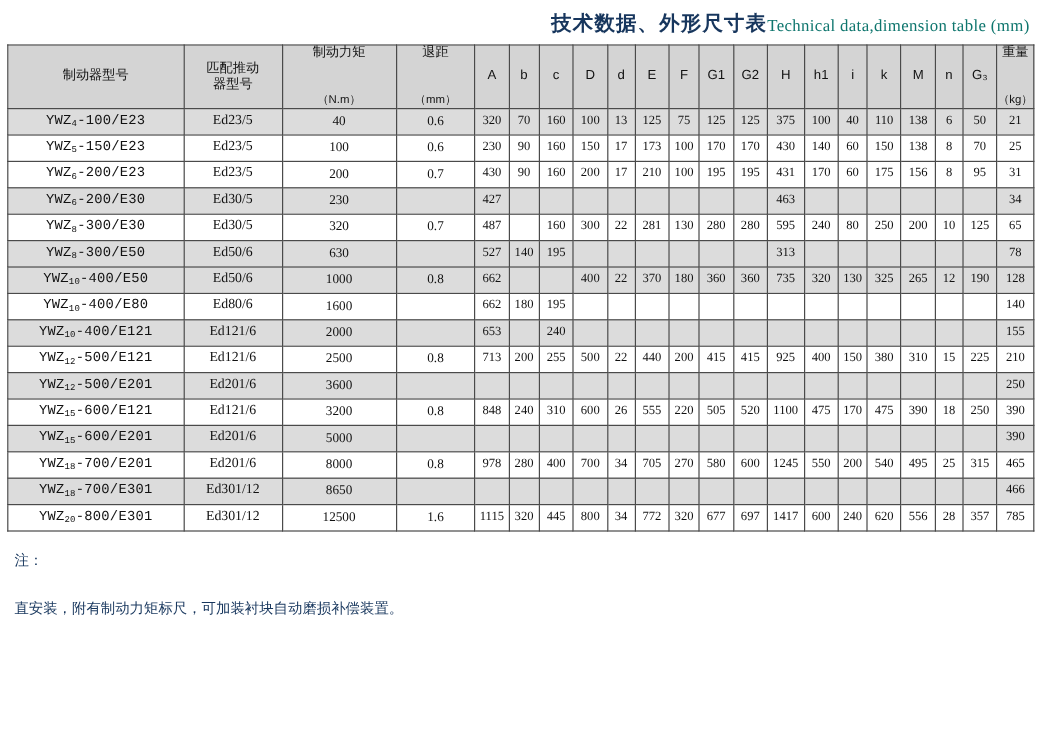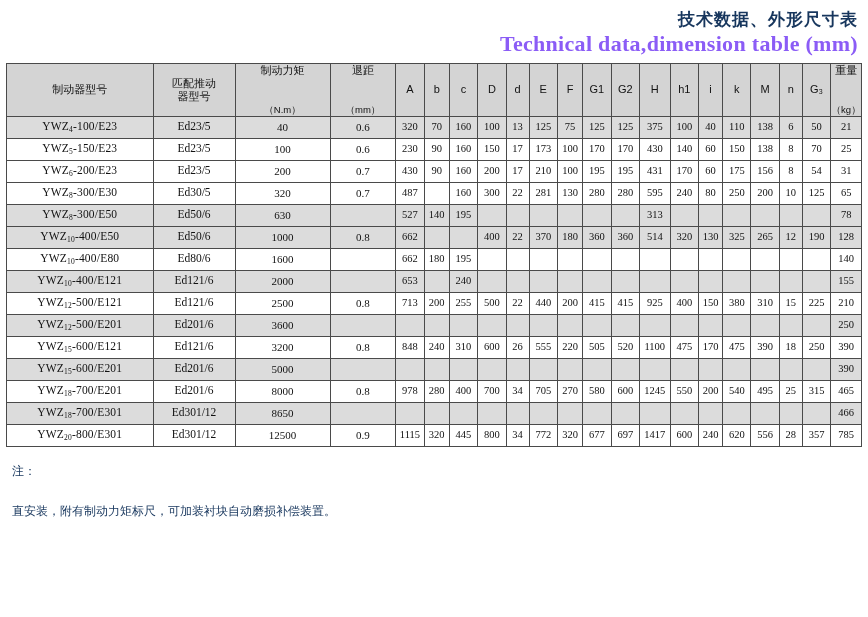--- a/index.html
+++ b/index.html
@@ -19,32 +19,31 @@
     width: 868px;
     height: 617px;
     box-sizing: border-box;
     padding: 8px 6px 0 6px;
   }
   .header-row {
     display: flex;
     align-items: flex-end;
     justify-content: flex-end;
     padding: 0 4px 6px 4px;
-    flex-direction: column;
   }
   .title-cn {
     font-size: 17px;
     font-weight: bold;
     color: #17365d;
     letter-spacing: 1px;
   }
   .title-en {
-    font-size: 22px;
-    font-weight: bold;
-    color: #8b5cf6;
+    font-size: 14px;
+    font-weight: normal;
+    color: #0f766e;
     font-family: "Liberation Serif", serif;
     letter-spacing: 0.3px;
   }
   table.data {
     border-collapse: collapse;
     width: 856px;
     table-layout: fixed;
     font-size: 10px;
   }
   table.data th, table.data td {
@@ -64,21 +63,21 @@
   thead th.model { font-size: 11px; }
   thead th.narrow { font-size: 11px; }
   tbody td {
     height: 21px;
     font-size: 10.5px;
   }
   tbody tr.alt td { background: #dcdcdc; }
   tbody tr.white td { background: #ffffff; }
   td.model {
     font-size: 11.5px;
-    font-family: Liberation Serif, serif;
+    font-family: Liberation Mono, monospace;
     letter-spacing: 0.2px;
     margin-left: 20px;
   }
   td.ed {
     font-size: 11.5px;
     font-family: "Liberation Serif", serif;
   }
   td.torque, td.gap {
     font-size: 11px;
     font-family: "Liberation Serif", serif;
@@ -222,22 +221,45 @@
           <td class="num">210</td>
           <td class="num">100</td>
           <td class="num">195</td>
           <td class="num">195</td>
           <td class="num">431</td>
           <td class="num">170</td>
           <td class="num">60</td>
           <td class="num">175</td>
           <td class="num">156</td>
           <td class="num">8</td>
-          <td class="num">54</td>
+          <td class="num">95</td>
           <td class="num">31</td>
+        </tr>
+        <tr class="alt">
+          <td class="model">YWZ<sub>6</sub>-200/E30</td>
+          <td class="ed">Ed30/5</td>
+          <td class="torque">230</td>
+          <td class="gap"></td>
+          <td class="num">427</td>
+          <td class="num"></td>
+          <td class="num"></td>
+          <td class="num"></td>
+          <td class="num"></td>
+          <td class="num"></td>
+          <td class="num"></td>
+          <td class="num"></td>
+          <td class="num"></td>
+          <td class="num">463</td>
+          <td class="num"></td>
+          <td class="num"></td>
+          <td class="num"></td>
+          <td class="num"></td>
+          <td class="num"></td>
+          <td class="num"></td>
+          <td class="num">34</td>
         </tr>
         <tr class="white">
           <td class="model">YWZ<sub>8</sub>-300/E30</td>
           <td class="ed">Ed30/5</td>
           <td class="torque">320</td>
           <td class="gap">0.7</td>
           <td class="num">487</td>
           <td class="num"></td>
           <td class="num">160</td>
           <td class="num">300</td>
@@ -285,21 +307,21 @@
           <td class="gap">0.8</td>
           <td class="num">662</td>
           <td class="num"></td>
           <td class="num"></td>
           <td class="num">400</td>
           <td class="num">22</td>
           <td class="num">370</td>
           <td class="num">180</td>
           <td class="num">360</td>
           <td class="num">360</td>
-          <td class="num">514</td>
+          <td class="num">735</td>
           <td class="num">320</td>
           <td class="num">130</td>
           <td class="num">325</td>
           <td class="num">265</td>
           <td class="num">12</td>
           <td class="num">190</td>
           <td class="num">128</td>
         </tr>
         <tr class="white">
           <td class="model">YWZ<sub>10</sub>-400/E80</td>
@@ -482,21 +504,21 @@
           <td class="num"></td>
           <td class="num"></td>
           <td class="num"></td>
           <td class="num"></td>
           <td class="num">466</td>
         </tr>
         <tr class="white">
           <td class="model">YWZ<sub>20</sub>-800/E301</td>
           <td class="ed">Ed301/12</td>
           <td class="torque">12500</td>
-          <td class="gap">0.9</td>
+          <td class="gap">1.6</td>
           <td class="num">1115</td>
           <td class="num">320</td>
           <td class="num">445</td>
           <td class="num">800</td>
           <td class="num">34</td>
           <td class="num">772</td>
           <td class="num">320</td>
           <td class="num">677</td>
           <td class="num">697</td>
           <td class="num">1417</td>

